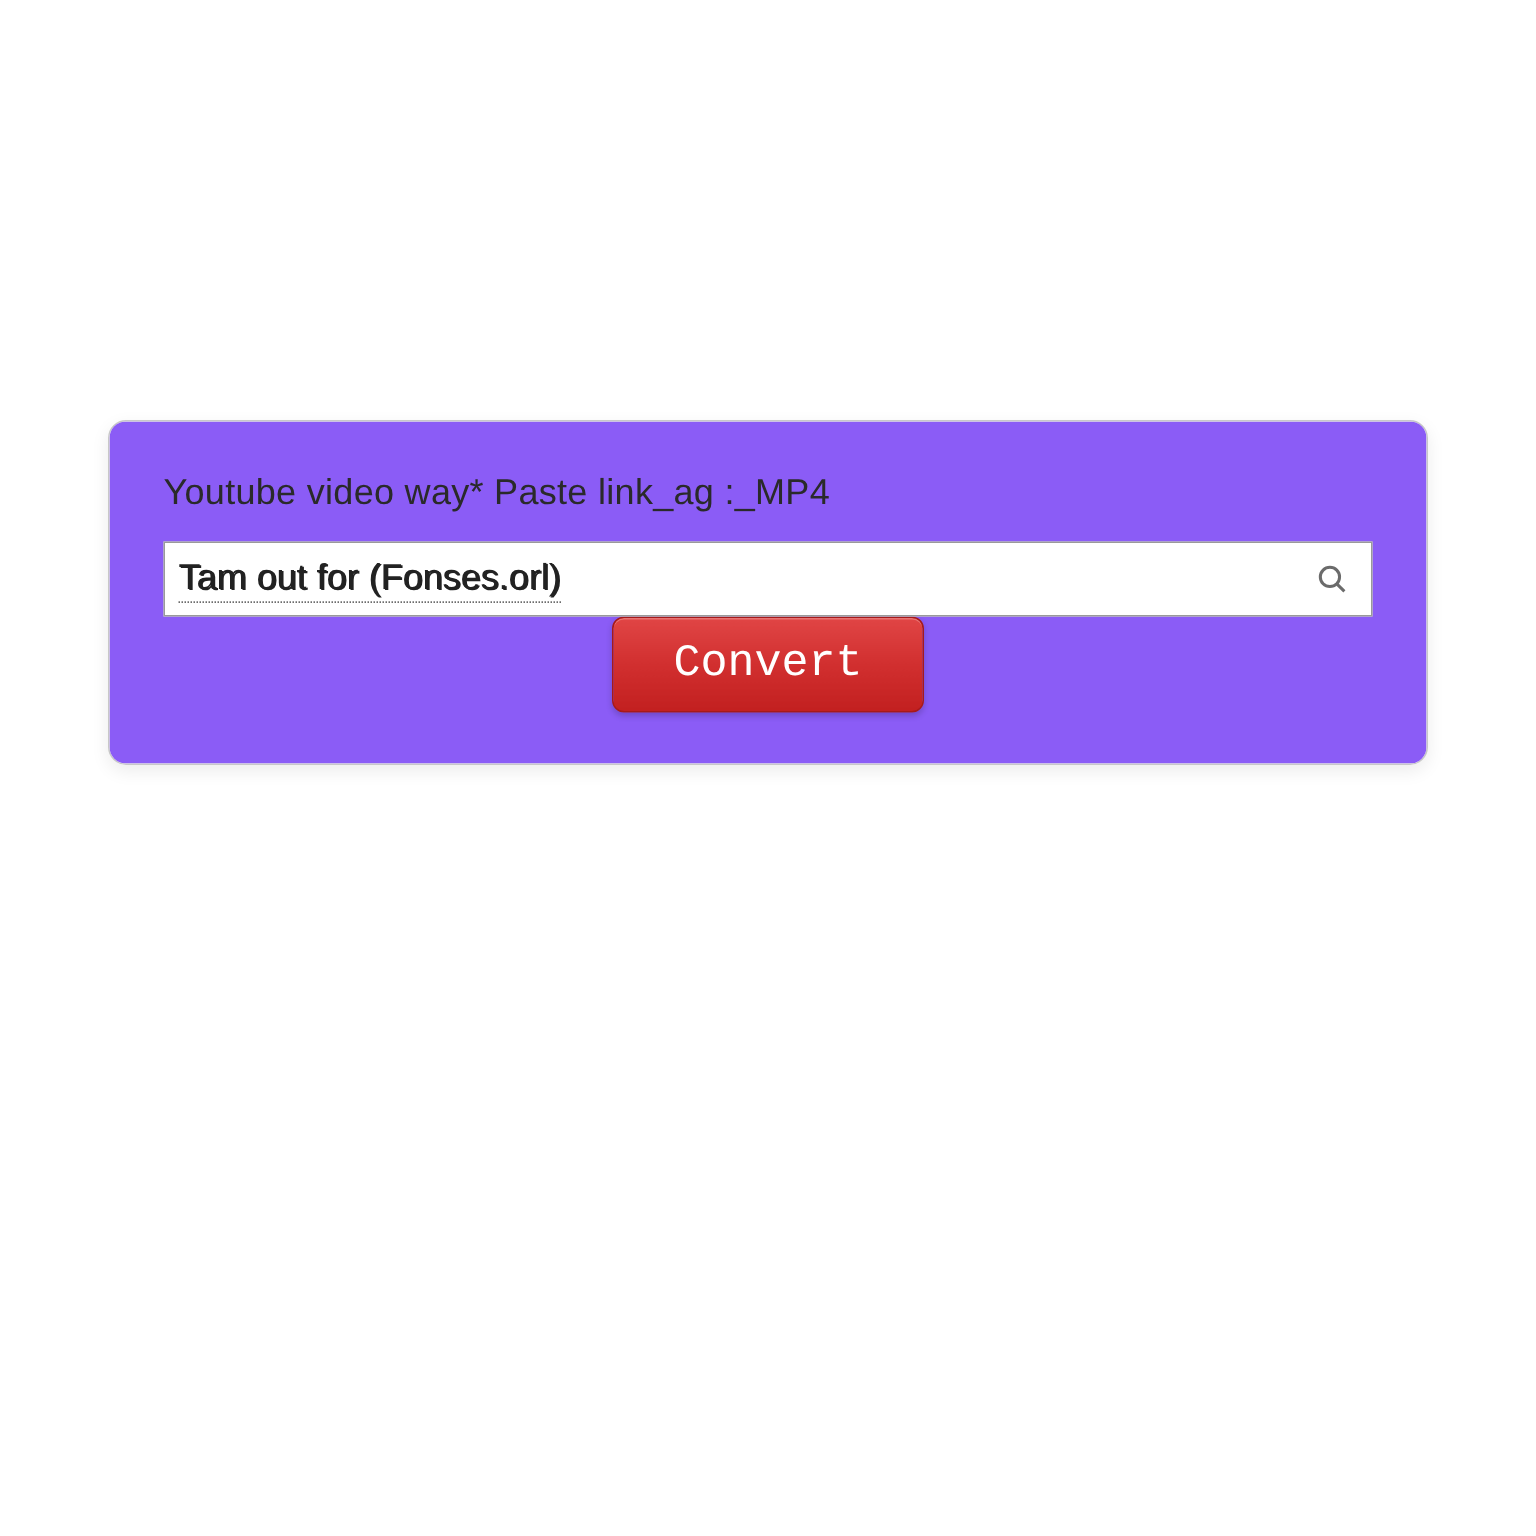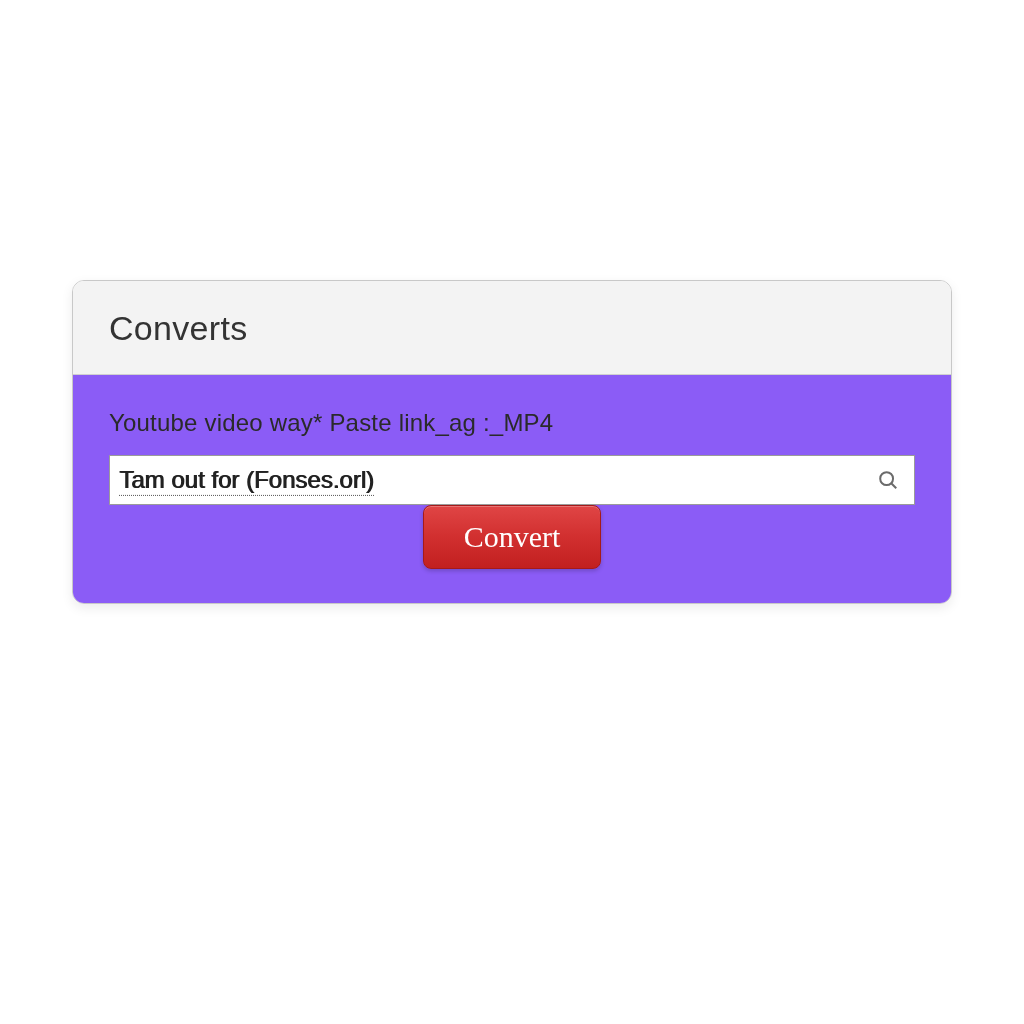--- a/index.html
+++ b/index.html
@@ -96,30 +96,27 @@
     }
     .convert-btn {
       background: linear-gradient(to bottom, #e04545 0%, #d12f2f 50%, #c22020 100%);
       border: 1px solid #a51a1a;
       border-radius: 8px;
       color: #ffffff;
       font-size: 30px;
       padding: 14px 40px;
       cursor: pointer;
       box-shadow: inset 0 1px 0 rgba(255,255,255,0.25), 0 2px 4px rgba(0,0,0,0.2);
-      font-family: Liberation Serif, serif;
+      font-family: Liberation Mono, monospace;
     }
   </style>
 </head>
 <body>
 
 <div class="panel">
-  <div class="panel-header">
-    <div class="panel-title">Converts</div>
-  </div>
   <div class="panel-body">
     <div class="field-label">Youtube video way* Paste link_ag :_MP4</div>
     <div class="input-row">
       <input type="text" class="url-input" value="Tam out for (Fonses.orl)" style="">
       <span class="url-input-text">Tam out for (Fonses.orl)</span>
       <span class="search-icon-wrap">
         <svg viewBox="0 0 24 24">
           <circle cx="10.5" cy="10.5" r="7"></circle>
           <line x1="21" y1="21" x2="15.5" y2="15.5"></line>
         </svg>

